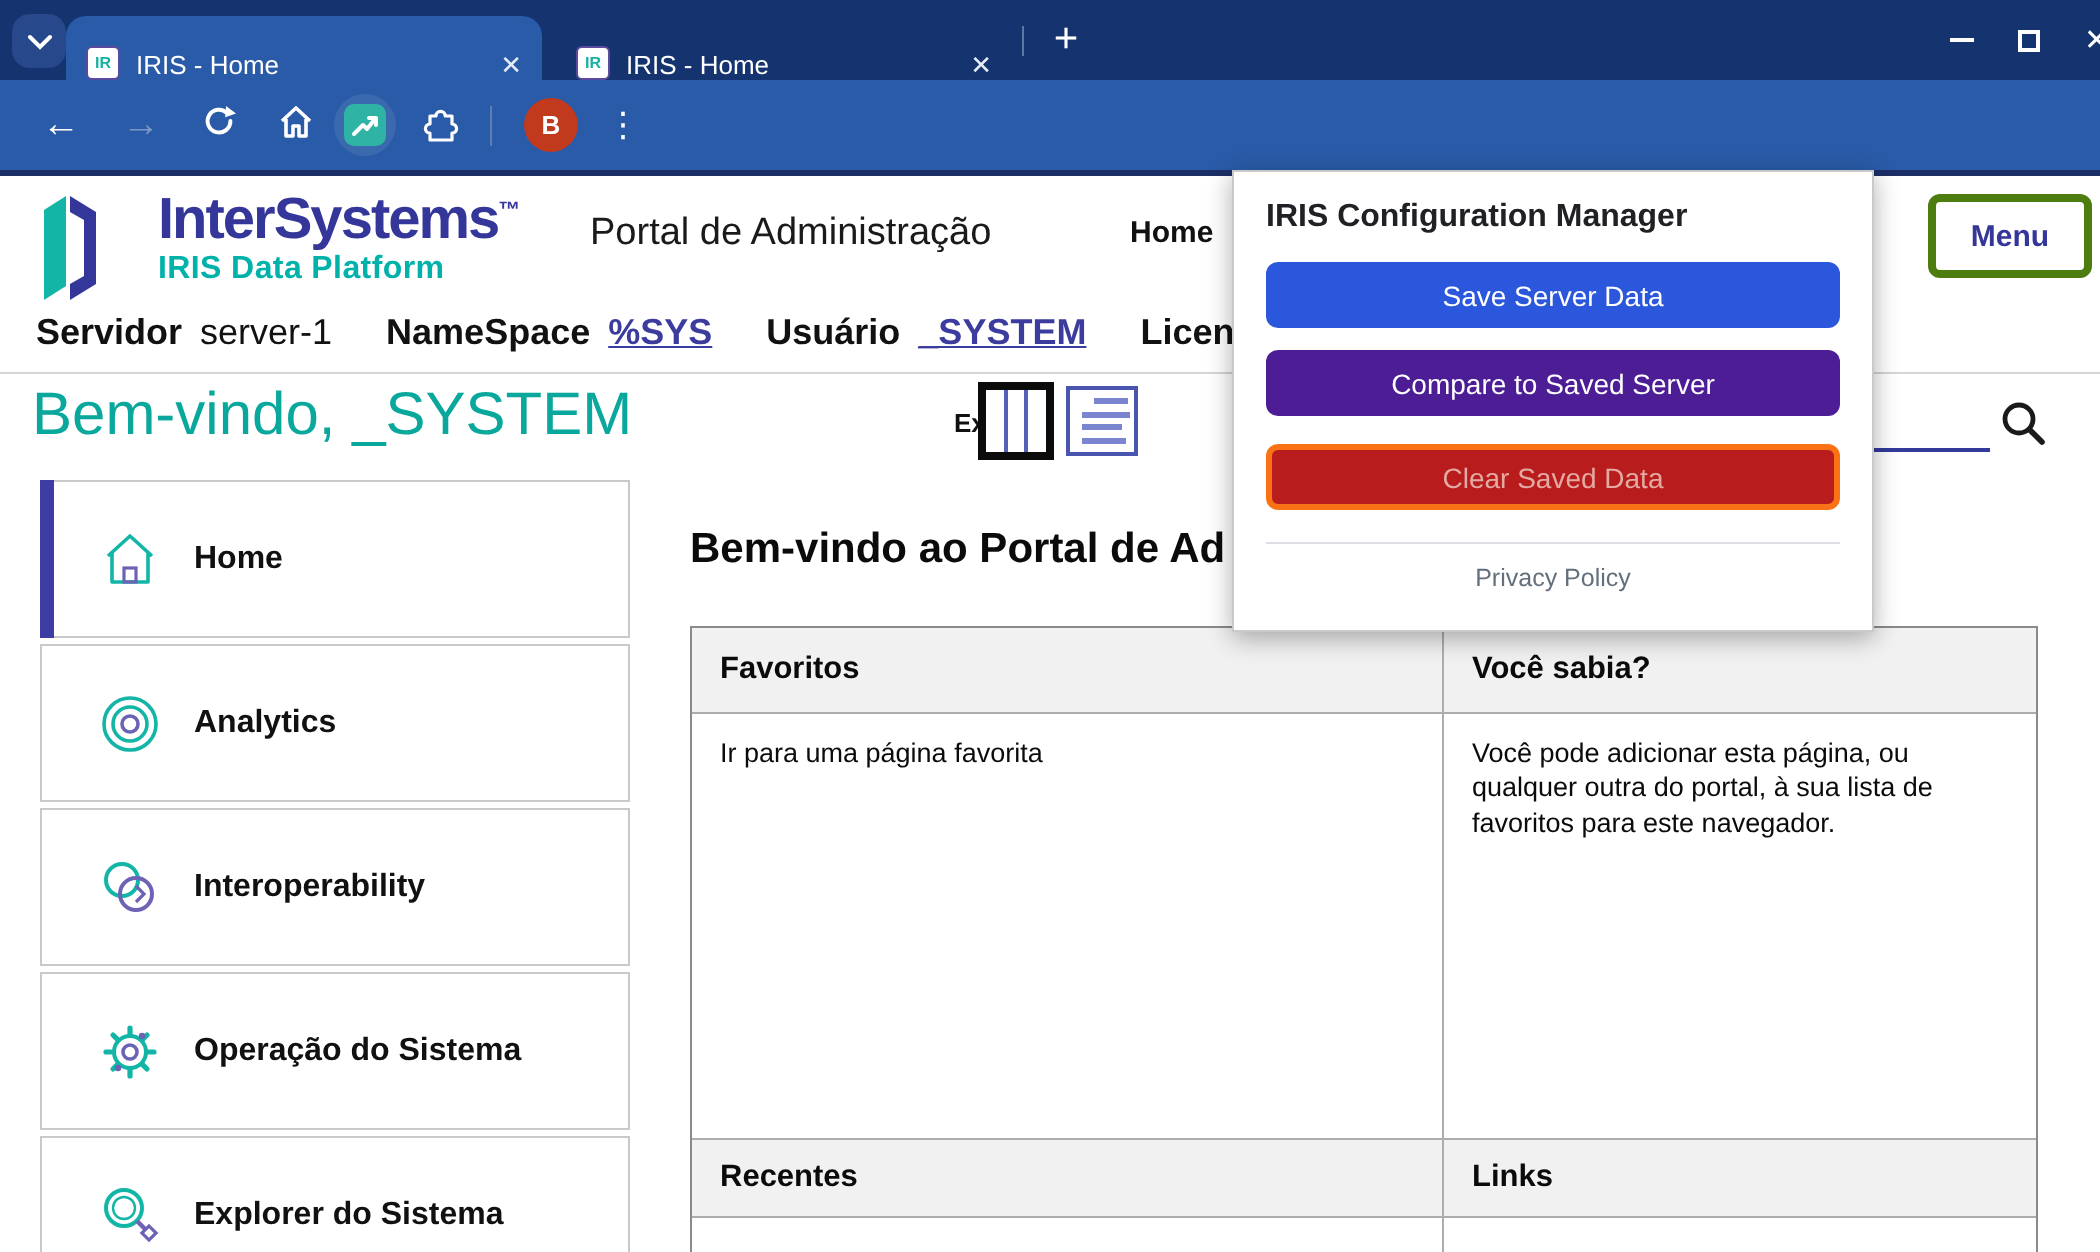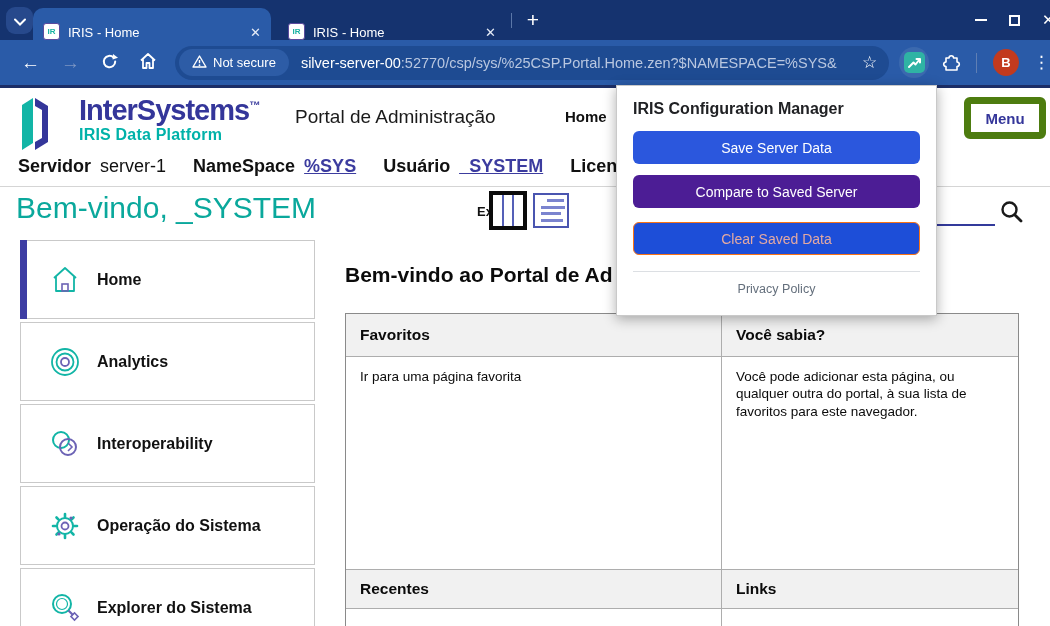--- a/index.html
+++ b/index.html
@@ -40,21 +40,21 @@
   .chrome-line { position:absolute; left:0; top:85px; width:1050px; height:3px; background:#1c2e66; }
 
   
   .logo { position:absolute; left:18px; top:96px; display:flex;gap:18px; }
   .logo-text { margin-left:7px; }
   .brand { font-size:29px; font-weight:bold; color:#34369a; letter-spacing:-1px; line-height:1.0; }
   .brand sup { font-size:11px; letter-spacing:0; }
   .product { font-size:16px; font-weight:bold; color:#00b2a9; letter-spacing:0.2px; margin-top:1px; }
   .portal-title { position:absolute; left:295px; top:106px; font-size:19px; color:#1a1a1a; }
   .nav-home { position:absolute; left:565px; top:108px; font-size:15px; font-weight:bold; color:#111; }
-  .menu-btn { position:absolute; left:964px; top:97px; width:82px; height:42px; background:#fff; border:7px solid #4d7c0f; border-radius:6px; color:#34369a; font-size:15px; font-weight:bold; display:flex; align-items:center; justify-content:center; }
+  .menu-btn { position:absolute; left:964px; top:97px; width:82px; height:42px; background:#fff; border:4px solid #4d7c0f; border-radius:6px; color:#34369a; font-size:15px; font-weight:bold; display:flex; align-items:center; justify-content:center; }
   .info-row { position:absolute; left:18px; top:156px; display:flex; align-items:baseline; font-size:18px; color:#111; white-space:nowrap; }
   .info-row b { font-weight:bold; }
   .info-val { margin-left:9px; }
   .info-gap { margin-left:27px; }
   .info-link { color:#3c3c9f; font-weight:bold; text-decoration:underline; }
   .hr-top { position:absolute; left:0; top:186px; width:1050px; height:1px; background:#d5d5d5; }
 
   
   .welcome { position:absolute; left:16px; top:191px; font-size:30px; color:#0aa89c; }
   .view-label { position:absolute; left:477px; top:204px; font-size:13px; font-weight:bold; color:#111; }
@@ -83,21 +83,21 @@
   .cell { background:#fff; padding:11px 14px; font-size:13.5px; color:#0b0b0b; }
   .cell.head { background:#f1f1f1; font-size:15.5px; font-weight:bold; display:flex; align-items:center; }
   .cell.body { line-height:1.28; }
 
   
   .popup { position:absolute; left:616px; top:85px; width:321px; height:231px; background:#fff; border:1px solid #c9c9c9; box-shadow:0 3px 12px rgba(0,0,0,0.32); z-index:50; }
   .popup-title { margin:14px 16px 0; font-size:16px; font-weight:bold; color:#202124; }
   .popup-btn { display:block; width:calc(100% - 32px); margin:13px 16px 0; height:33px; border-radius:6px; border:none; font-size:14px; font-family:"Liberation Sans", sans-serif; }
   .btn-save { background:#2b57dd; color:#fff; }
   .btn-compare { background:#4c1d95; color:#fff; margin-top:11px; }
-  .btn-clear { background:#1d4ed8; color:#e3a9a3; border:1px solid #f97316; margin-top:14px; }
+  .btn-clear { background:#b91c1c; color:#e3a9a3; border:3px solid #f97316; margin-top:14px; }
   .popup-hr { margin:16px 16px 0; border:none; border-top:1px solid #dcdfe3; }
   .privacy { margin-top:10px; text-align:center; font-size:12.5px; color:#646f7c; }
 </style>
 </head>
 <body>
 
 <div class="screen">
 
   <div class="tabbar">
     <div class="tab-search-btn">
@@ -133,34 +133,20 @@
       <svg width="17" height="17" viewBox="0 0 17 17">
           <path d="M14.2 8.5 a5.7 5.7 0 1 1 -1.7 -4" fill="none" stroke="#fff" stroke-width="2" stroke-linecap="round"></path>
           <polygon points="12,1 17,4.7 11.6,6.6" fill="#fff"></polygon>
         </svg>
     </span>
     <span class="nav-ico">
       <svg width="18" height="18" viewBox="0 0 18 18">
           <path d="M2 8.5 L9 2 L16 8.5 M4 7.5 V16 H7.5 V11 H10.5 V16 H14 V7.5" fill="none" stroke="#fff" stroke-width="1.8" stroke-linejoin="round"></path>
         </svg>
     </span>
-    <div class="urlbar">
-      <div class="chip">
-        <span>
-          <svg width="15" height="13" viewBox="0 0 15 13">
-              <path d="M7.5 1 L14 12 H1 Z" fill="none" stroke="#fff" stroke-width="1.4" stroke-linejoin="round"></path>
-              <line x1="7.5" y1="5" x2="7.5" y2="8.2" stroke="#fff" stroke-width="1.4"></line>
-              <circle cx="7.5" cy="10.2" r="0.9" fill="#fff"></circle>
-            </svg>
-        </span>
-        <span>Not secure</span>
-      </div>
-      <div class="url-text"><span class="url-host">silver-server-00</span><span class="url-rest">:52770/csp/sys/%25CSP.Portal.Home.zen?$NAMESPACE=%SYS&amp;</span></div>
-      <span class="star">☆</span>
-    </div>
     <div class="ext-active-circle">
       <span class="ext-iris">
         <svg width="15" height="15" viewBox="0 0 15 15">
             <polyline points="2,12 6.5,7.5 8.5,9.5 12.5,4.5" fill="none" stroke="#fff" stroke-width="2" stroke-linecap="round" stroke-linejoin="round"></polyline>
             <polyline points="9.5,4 13,4 13,7.5" fill="none" stroke="#fff" stroke-width="2" stroke-linecap="round" stroke-linejoin="round"></polyline>
           </svg>
       </span>
     </div>
     <span class="puzzle">
       <svg width="21" height="21" viewBox="0 0 21 21">

